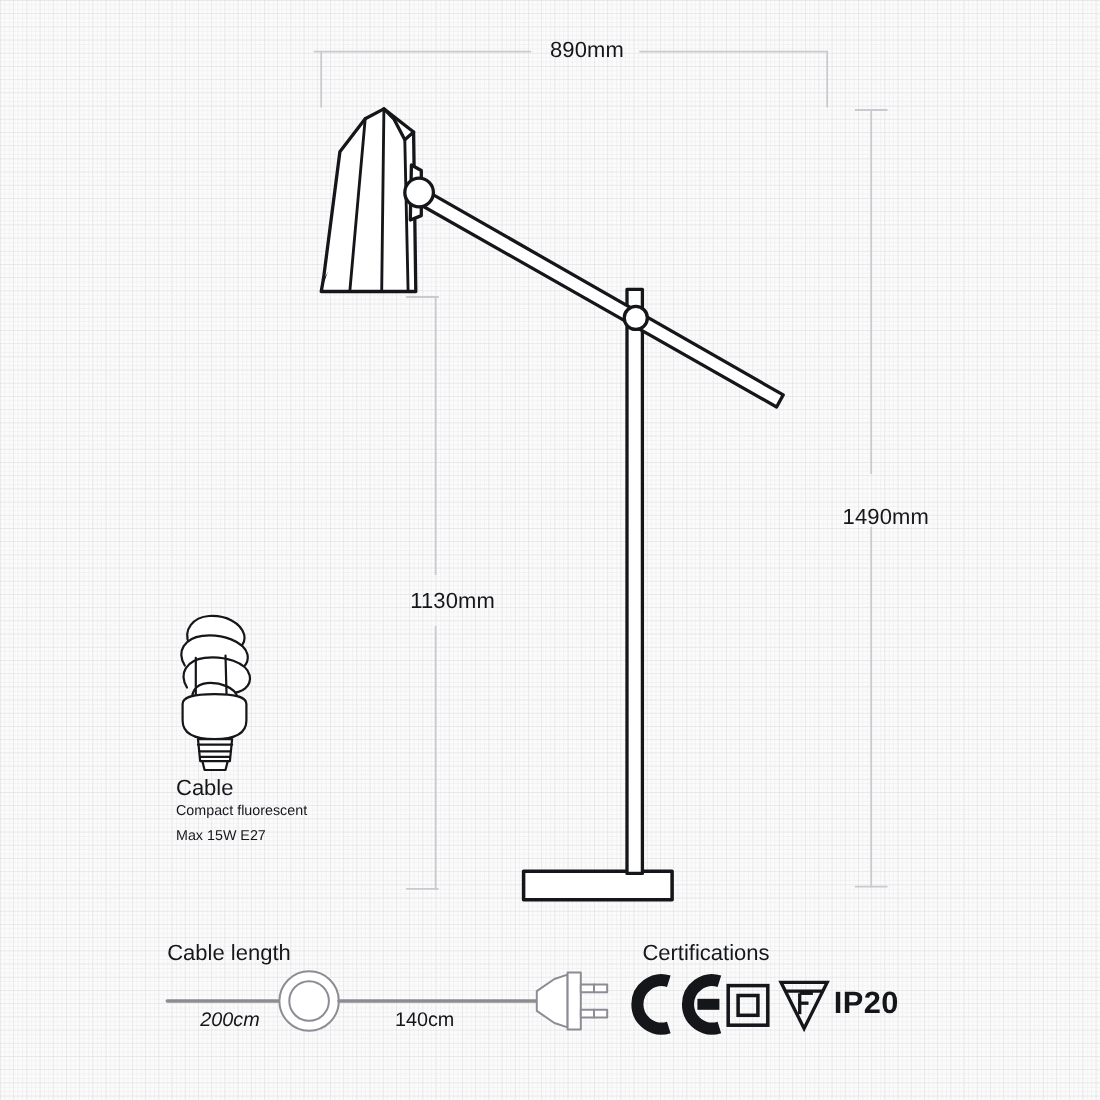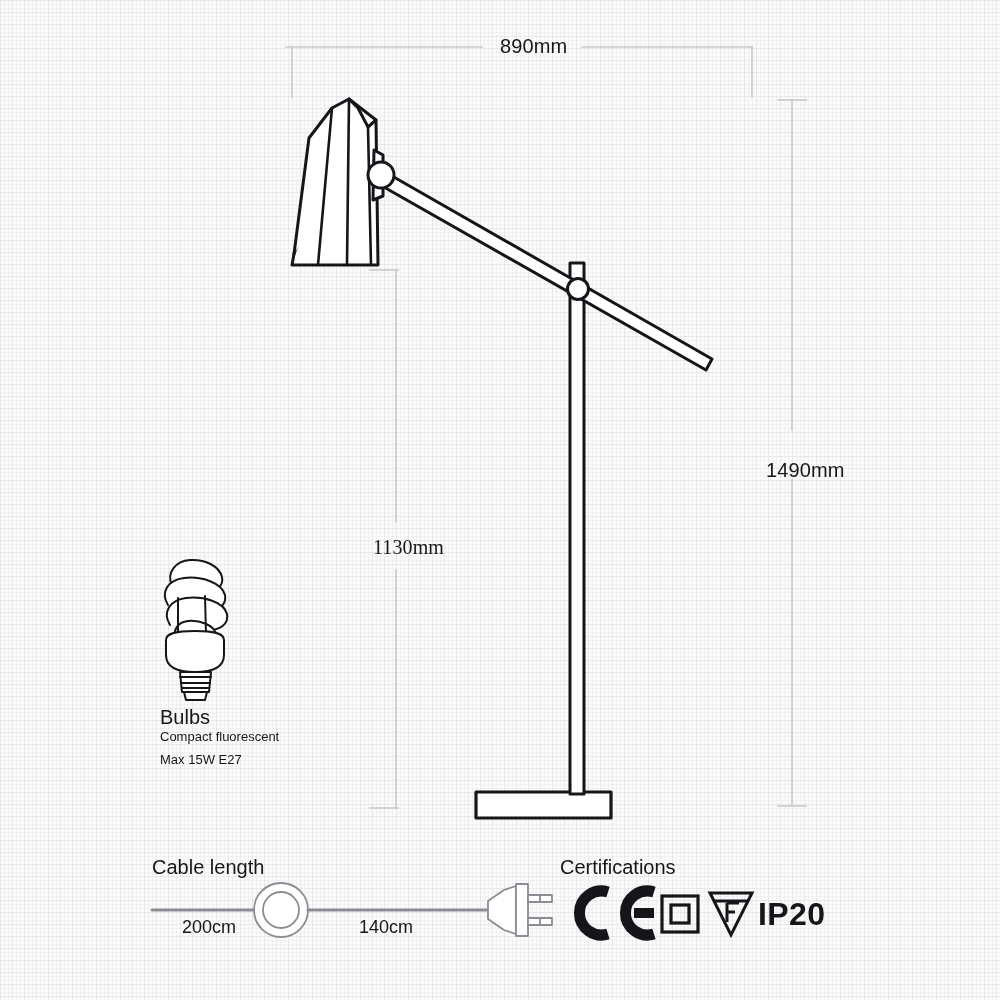--- a/index.html
+++ b/index.html
@@ -44,21 +44,21 @@
   .section-title {
     font-size: 20px;
   }
   .spec-line {
     font-size: 13px;
   }
   .cable-label {
     font-size: 18px;
   }
   .ip-label {
-    font-size: 32px;
+    font-size: 28px;
     font-weight: bold;
     letter-spacing: 0.4px;
   }
 </style>
 </head>
 <body>
 
 <div id="sheet">
 
   <svg id="vector" viewBox="0 0 1000 1000">
@@ -170,26 +170,26 @@
         <path d="M 727 903 L 739 903"></path>
         <path d="M 727 912 L 735 912"></path>
       </g>
     </g>
   </svg>
 
   <div class="lbl dim-label" style="left:500px; top:36px;">890mm</div>
 
   <div class="lbl dim-label" style="left:766px; top:460px;">1490mm</div>
 
-  <div class="lbl dim-label" style="left:373px; top:537px;font-family:Liberation Serif, serif;">1130mm</div>
+  <div class="lbl dim-label" style="left:373px; top:537px;">1130mm</div>
 
-  <div class="lbl section-title" style="left:160px; top:707px;">Bulbs</div>
+  <div class="lbl section-title" style="left:160px; top:707px;">Cable</div>
   <div class="lbl spec-line" style="left:160px; top:730px;">Compact fluorescent</div>
   <div class="lbl spec-line" style="left:160px; top:753px;">Max 15W E27</div>
 
   <div class="lbl section-title" style="left:152px; top:857px;text-align:center;">Cable length</div>
-  <div class="lbl cable-label" style="left:182px; top:918px;">200cm</div>
+  <div class="lbl cable-label" style="left:182px; top:918px;font-style:italic;">200cm</div>
   <div class="lbl cable-label" style="left:359px; top:918px;">140cm</div>
 
-  <div class="lbl section-title" style="left:560px; top:857px;">Certifications</div>
+  <div class="lbl section-title" style="left:584px; top:857px;">Certifications</div>
   <div class="lbl ip-label" style="left:758px; top:898px;">IP20</div>
 
 </div>
 
 </body></html>

